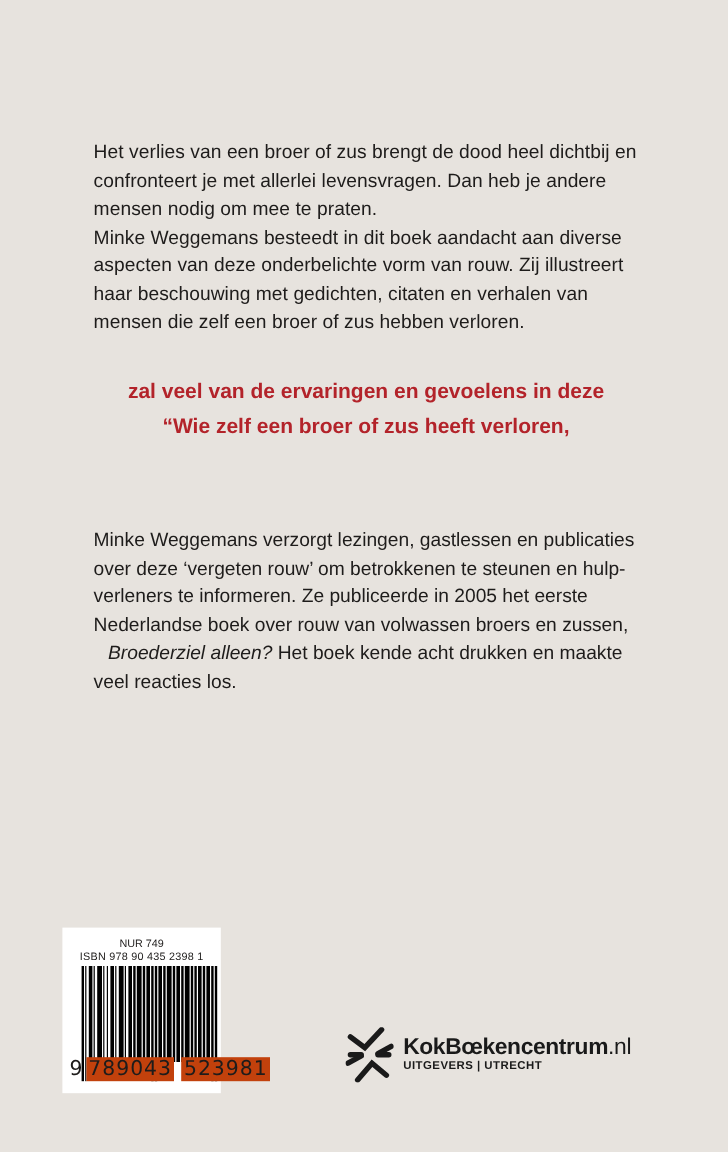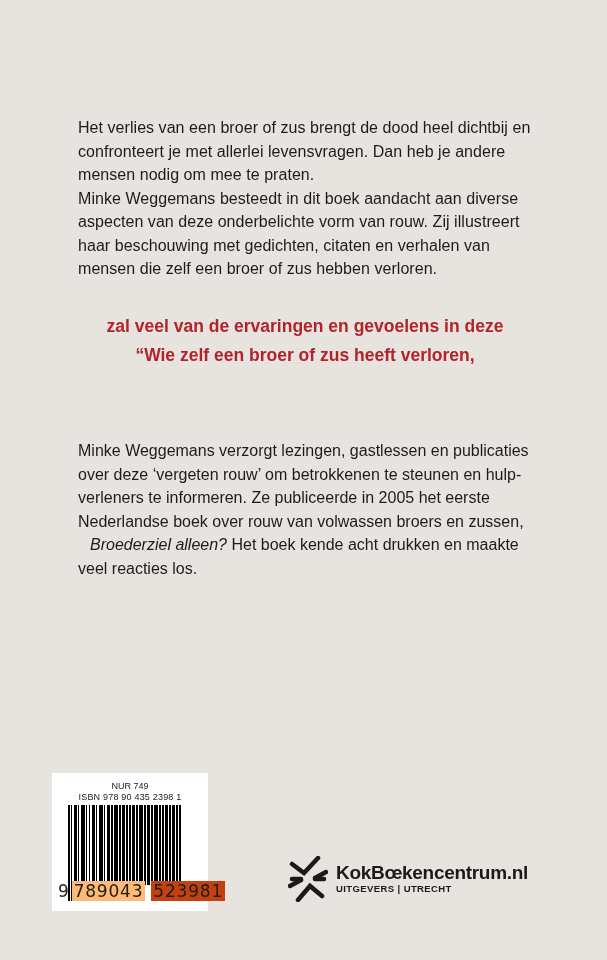--- a/index.html
+++ b/index.html
@@ -15,42 +15,42 @@
   .quote {
     position:absolute; left:95px; top:312px; width:420px; text-align:center;
     font-size:17.5px; line-height:29px; font-weight:bold; color:#b3232a;
   }
   .bio {
     position:absolute; left:78px; top:439px; width:470px;
     font-size:16px; line-height:23.5px;
   }
   .bio em { font-style:italic;margin-left:12px; }
   .barcode-box {
-    position:absolute; left:52px; top:773px; width:156px; height:138px; background:#fff;
+    position:absolute; left:52px; top:773px; width:132px; height:138px; background:#fff;
   }
   .bc-nur { position:absolute; top:8px; left:0; width:100%; text-align:center;
     font-size:9px; line-height:10px; }
   .bc-isbn { position:absolute; top:19px; left:0; width:100%; text-align:center;
     font-size:9px; line-height:10px; letter-spacing:0.2px; }
   .bars { position:absolute; left:16px; top:32px; width:132px; height:96px; display:flex; align-items:flex-start; }
   .bars span { display:block; background:#000; height:80px; margin-right:1.3px; }
   .bars span.long { height:96px; }
   .bc-digits {
     position:absolute; left:6px; top:108px; width:146px;
     font-family:"DejaVu Sans", sans-serif; font-size:17px; line-height:20px; letter-spacing:0.8px;
     display:flex;
   }
   .bc-digits .d1 { width:18px; }
-  .bc-digits .d2 { background:#fdba74; padding:0 2px; margin-left:2px; }
+  .bc-digits .d2 { background:#c2410c; padding:0 2px; margin-left:2px; }
   .bc-digits .d3 { background:#c2410c; padding:0 2px; margin-left:6px; }
   .logo { position:absolute; left:288px; top:856px; display:flex; align-items:center; }
   .logo-icon { width:40px; height:46px; }
   .logo-text { margin-left:8px; }
   .logo-name { font-size:19px; line-height:20px; font-weight:bold; color:#1a1a1a; letter-spacing:-0.3px; }
-  .logo-name .tld { font-weight:bold; }
+  .logo-name .tld { font-weight:normal; }
   .logo-sub { font-size:9.5px; line-height:12px; font-weight:bold; letter-spacing:0.4px; color:#1a1a1a; }
 </style>
 </head>
 <body>
 
 <div class="blurb">
   <p>Het verlies van een broer of zus brengt de dood heel dichtbij en confronteert je met allerlei levensvragen. Dan heb je andere mensen nodig om mee te praten.</p>
   <p>Minke Weggemans besteedt in dit boek aandacht aan diverse aspecten van deze onderbelichte vorm van rouw. Zij illustreert haar beschouwing met gedichten, citaten en verhalen van mensen die zelf een broer of zus hebben verloren.</p>
 </div>
 

